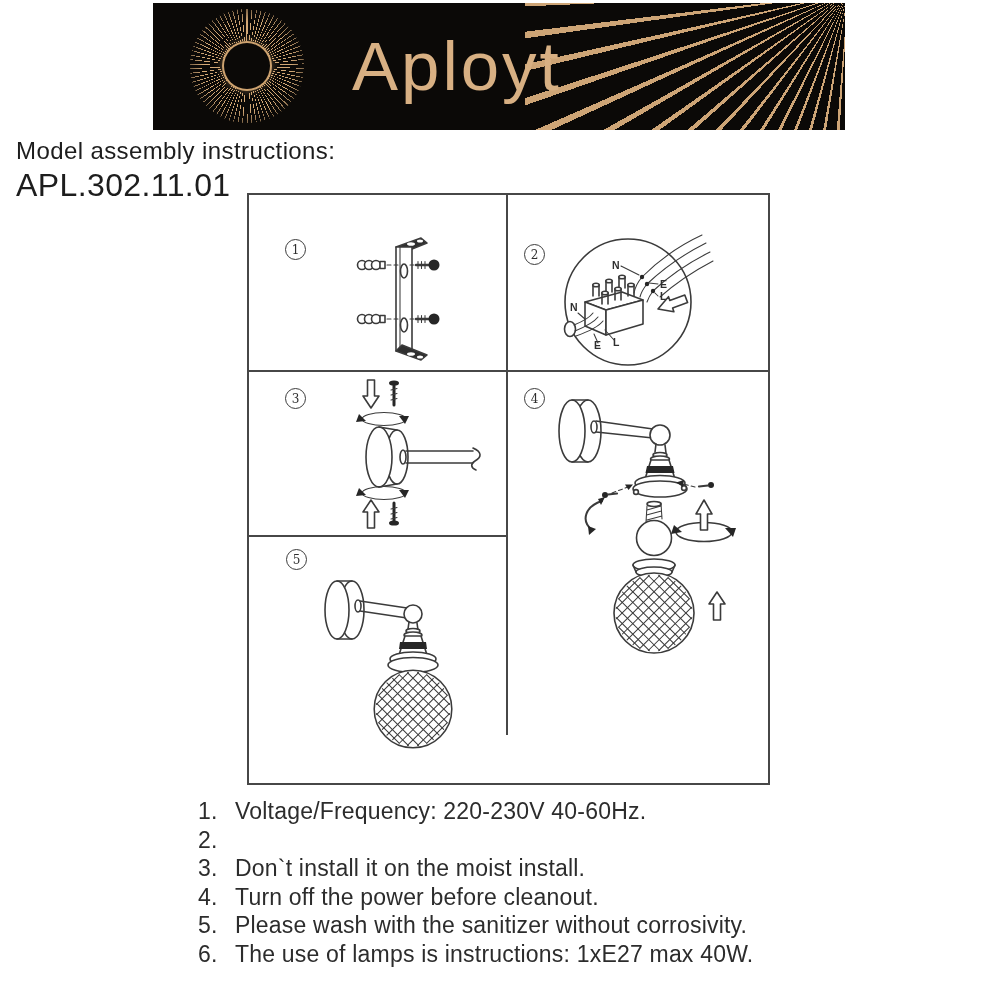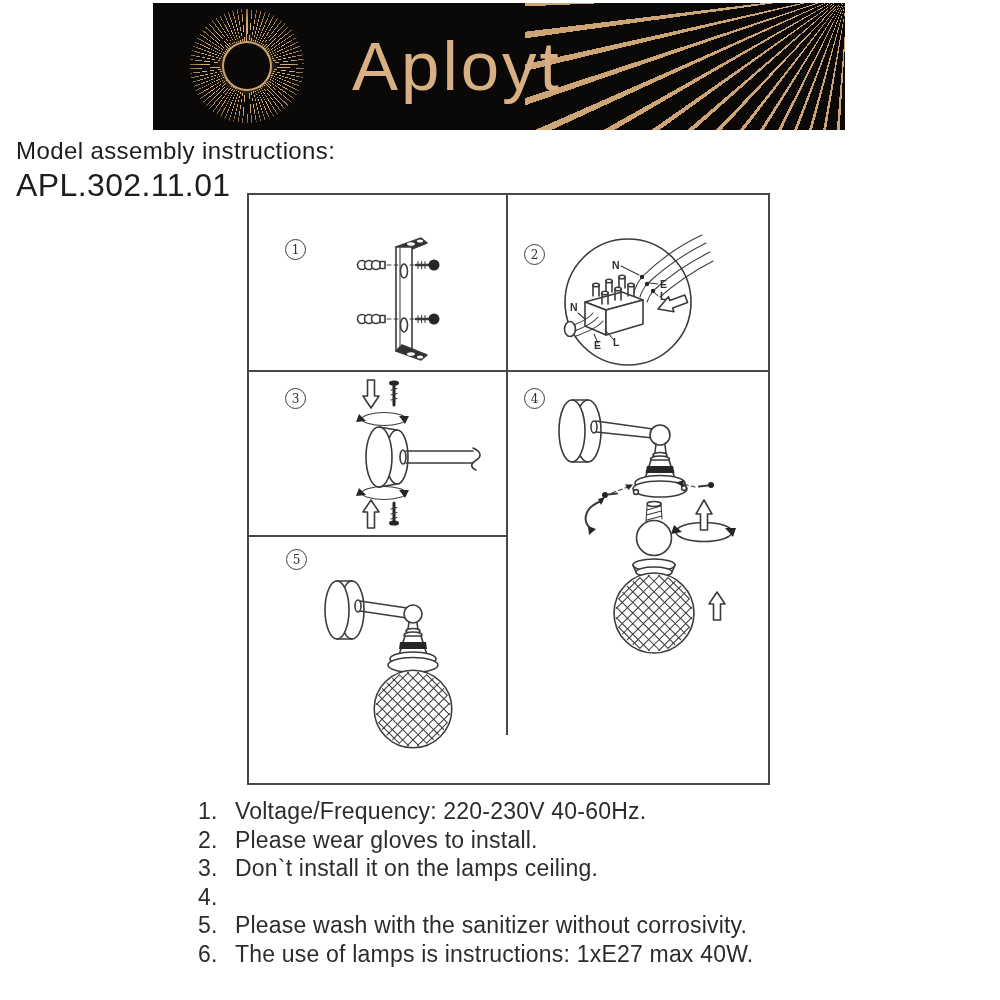--- a/index.html
+++ b/index.html
@@ -306,28 +306,28 @@
     </svg>
   </div>
 
   <div class="ins">
     <div class="row">
       <span class="num">1.</span>
       <span>Voltage/Frequency: 220-230V 40-60Hz.</span>
     </div>
     <div class="row">
       <span class="num">2.</span>
-      <span>Please wear gloves to install.</span>
     </div>
     <div class="row">
       <span class="num">3.</span>
-      <span>Don`t install it on the lamps ceiling.</span>
+      <span>Don`t install it on the moist install.</span>
     </div>
     <div class="row">
       <span class="num">4.</span>
+      <span>Turn off the power before cleanout.</span>
     </div>
     <div class="row">
       <span class="num">5.</span>
       <span>Please wash with the sanitizer without corrosivity.</span>
     </div>
     <div class="row">
       <span class="num">6.</span>
       <span>The use of lamps is instructions: 1xE27 max 40W.</span>
     </div>
   </div>

